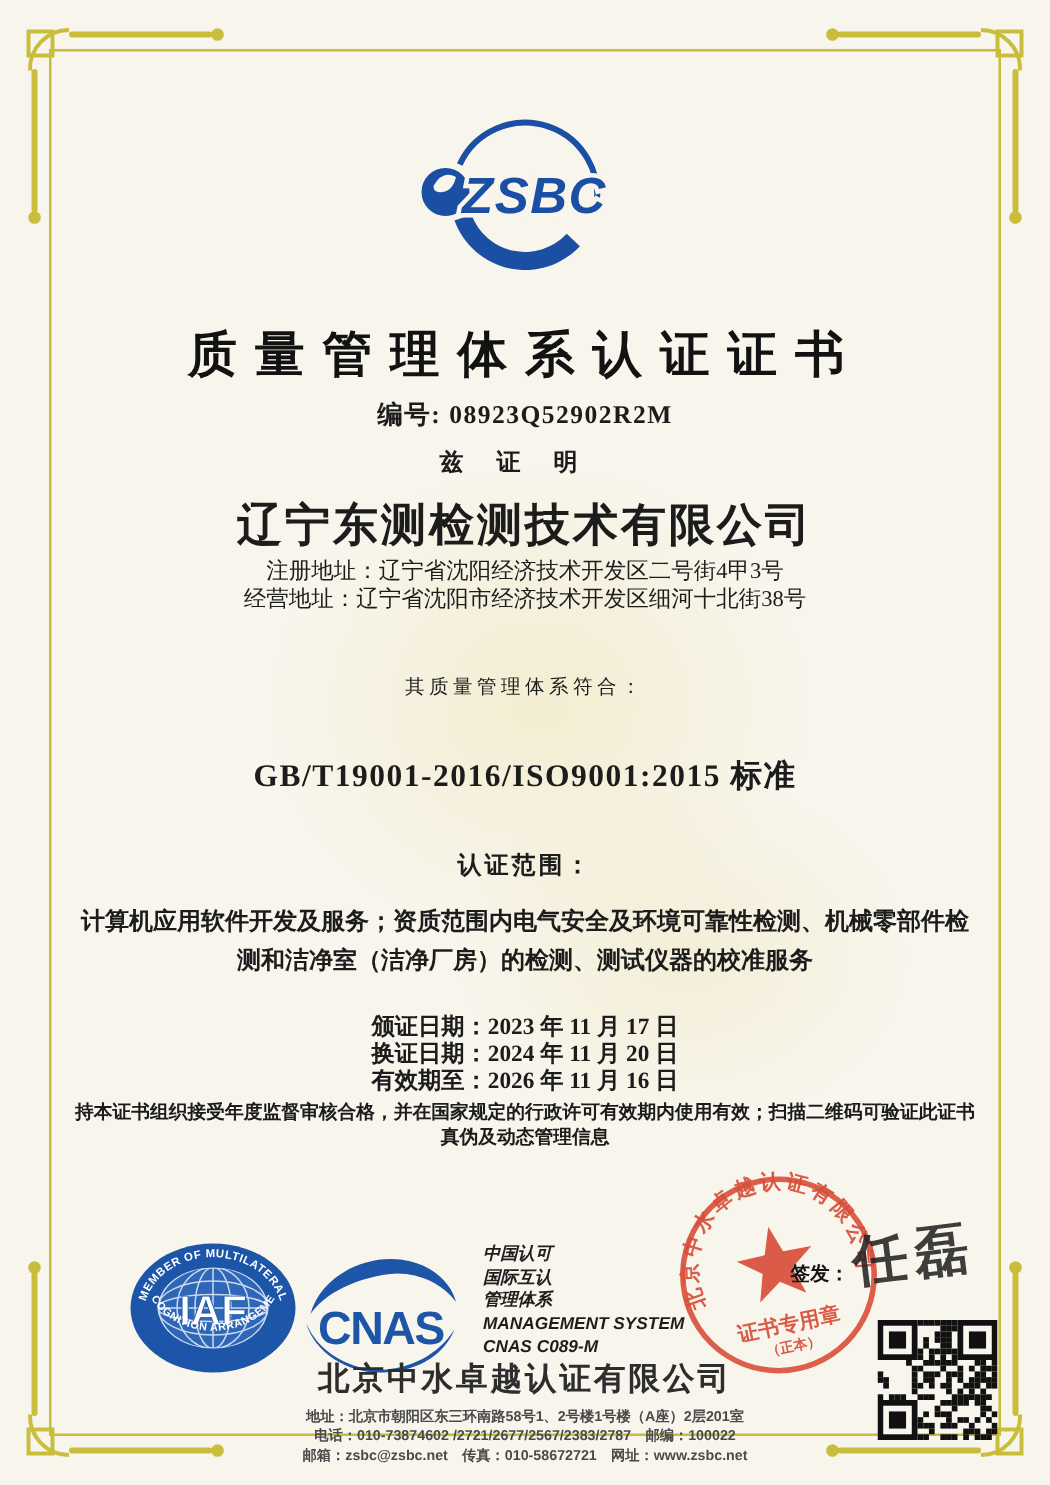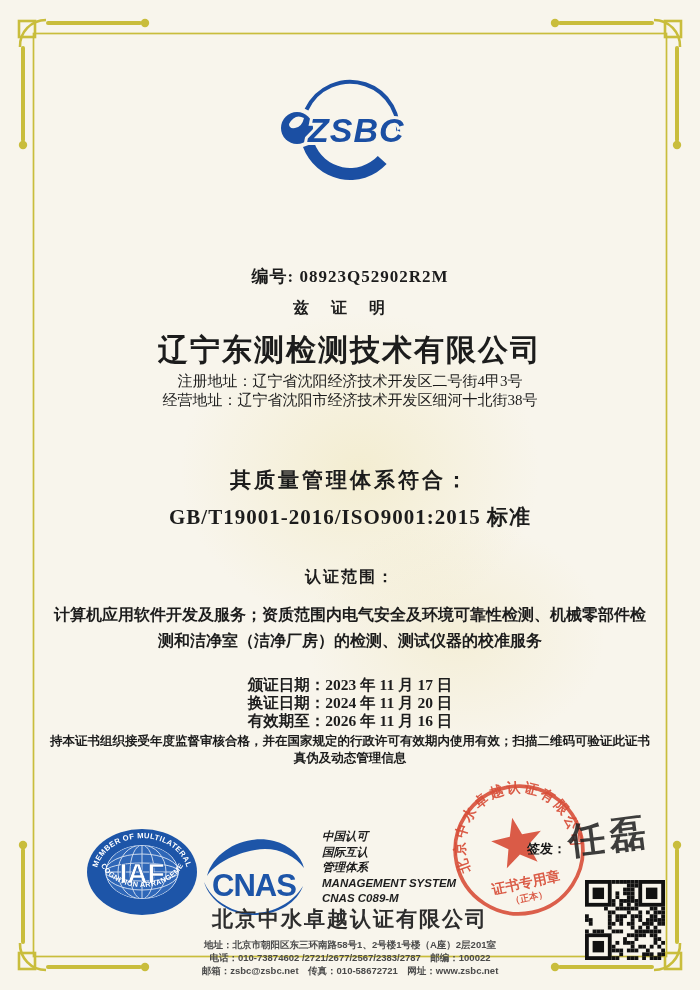--- a/index.html
+++ b/index.html
@@ -15,21 +15,21 @@
   .wm2 { left:240px; top:470px; width:430px; height:330px;
     background:radial-gradient(closest-side, rgba(230,214,140,.22), rgba(230,214,140,0) 70%); }
   svg.frame { position:absolute; left:0; top:0; }
   .ctr { position:absolute; left:0; width:700px; text-align:center; white-space:nowrap; }
   .logo-zsbc { position:absolute; left:275px; top:76px; }
   .title { top:214px; font-size:33px; font-weight:bold; letter-spacing:12px; color:#121212; }
   .cert-no { top:265px; font-size:17px; font-weight:600; letter-spacing:1px; }
   .certify { top:298px; font-size:16px; font-weight:bold; letter-spacing:22px; }
   .company-name { top:330px; font-size:30px; font-weight:bold; letter-spacing:2px; }
   .company-info { top:372px; font-size:15px; line-height:19px; font-weight:400; }
-  .conforms { top:466px; font-size:21px; font-weight:bold; letter-spacing:3px; }
+  .conforms { top:449px; font-size:13px; font-weight:normal; letter-spacing:3px; }
   .standard { top:503px; font-size:21px; font-weight:700; letter-spacing:1px; }
   .scope-heading { top:567px; font-size:16px; font-weight:bold; letter-spacing:2px; }
   .scope { top:602px; left:50px; width:600px; font-size:16px; line-height:26px;
     font-weight:600; text-align:center; white-space:normal; position:absolute; }
   .dates { top:676px; }
   .dates .inner { display:inline-block; text-align:left; font-size:15.5px;
     line-height:18px; font-weight:600; }
   .note { top:733px; left:44px; width:612px; position:absolute; text-align:center;
     font-size:12.5px; line-height:17px; font-weight:600; white-space:normal; }
   .iaf { position:absolute; left:84px; top:826px; }
@@ -71,20 +71,21 @@
   </svg>
 
   <svg class="logo-zsbc" width="150" height="114" viewBox="0 0 150 114">
     <path d="M 31.5 33.7 A 48 48 0 0 1 122 64" fill="none" stroke="#1b4fa3" stroke-width="4"></path>
     <path d="M 28 71 A 50 50 0 0 0 111.6 88.1 L 102.8 79.9 A 38 38 0 0 1 39.3 67 Z" fill="#1b4fa3"></path>
     <circle cx="22" cy="52" r="16" fill="#1b4fa3"></circle>
     <path d="M 14 48 q 6 -11 15 -6 q -2 9 -9 10 q -6 1 -6 -4 z" fill="#f8f5ec"></path>
     <text x="33" y="66" font-family="Liberation Sans, DejaVu Sans, sans-serif" font-size="34" font-style="italic" font-weight="bold" fill="#1b4fa3" stroke="#f8f5ec" stroke-width="6" paint-order="stroke" letter-spacing="1">ZSBC</text>
   </svg>
 
+  <div class="ctr title">质量管理体系认证证书</div>
 
   <div class="ctr cert-no">
     <span>编号:</span>
     <span>08923Q52902R2M</span>
   </div>
 
   <div class="ctr company-name">辽宁东测检测技术有限公司</div>
 
   <div class="ctr certify">兹证明</div>
 

